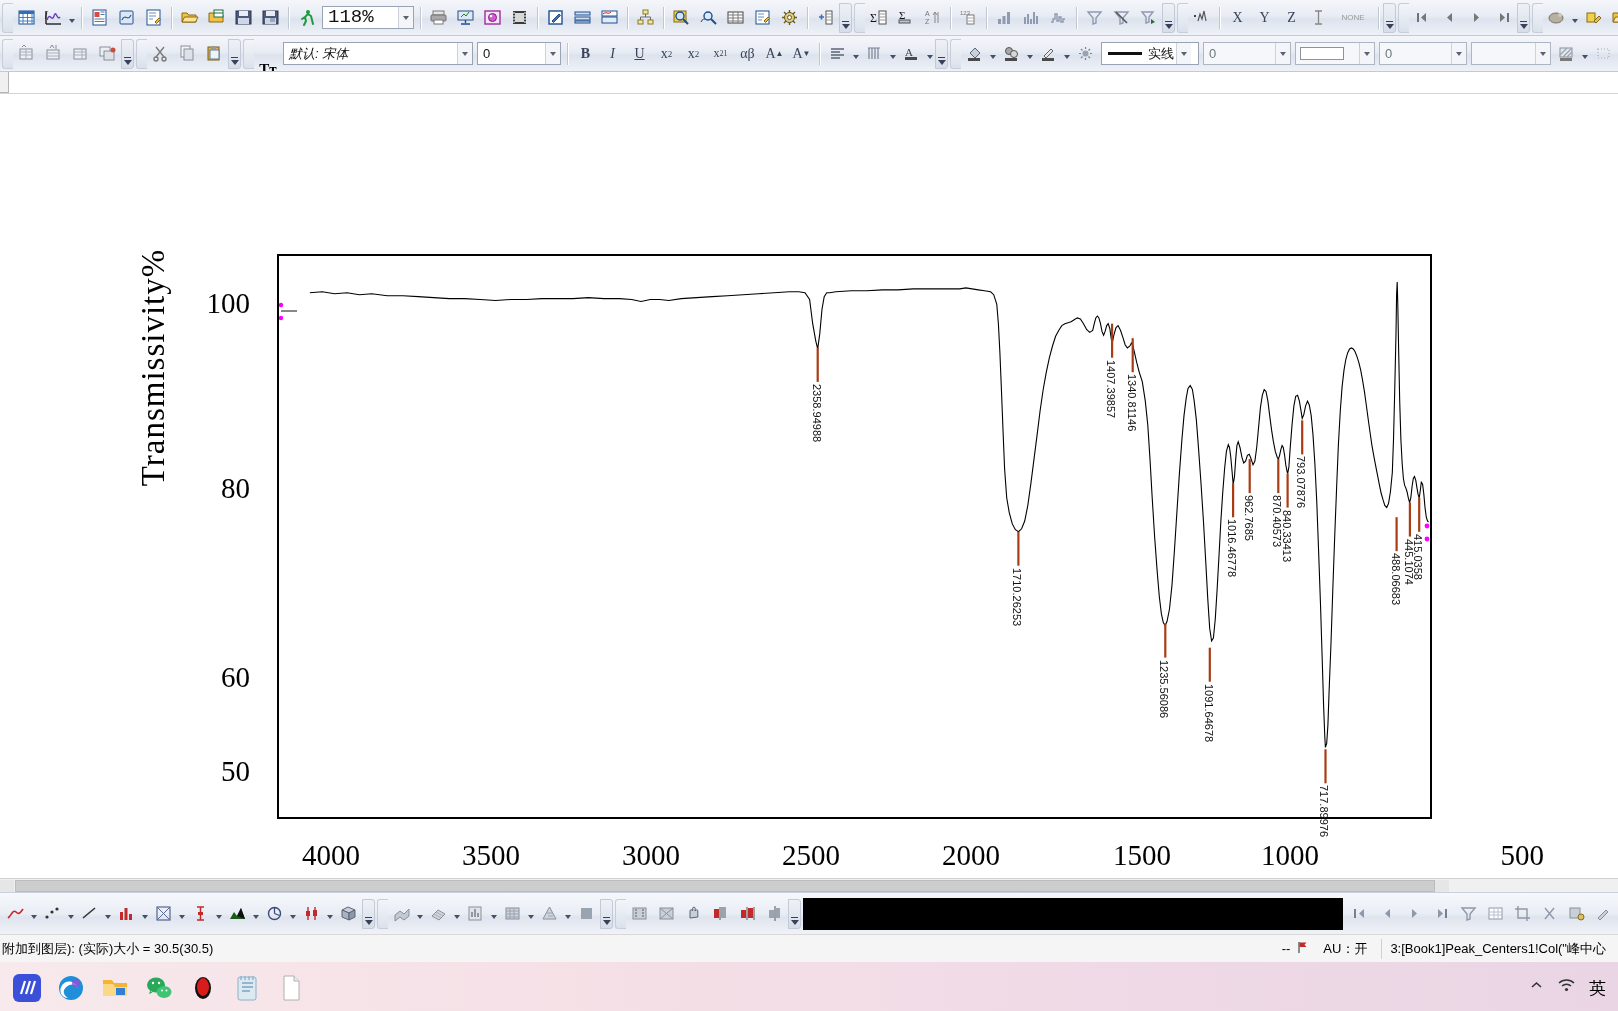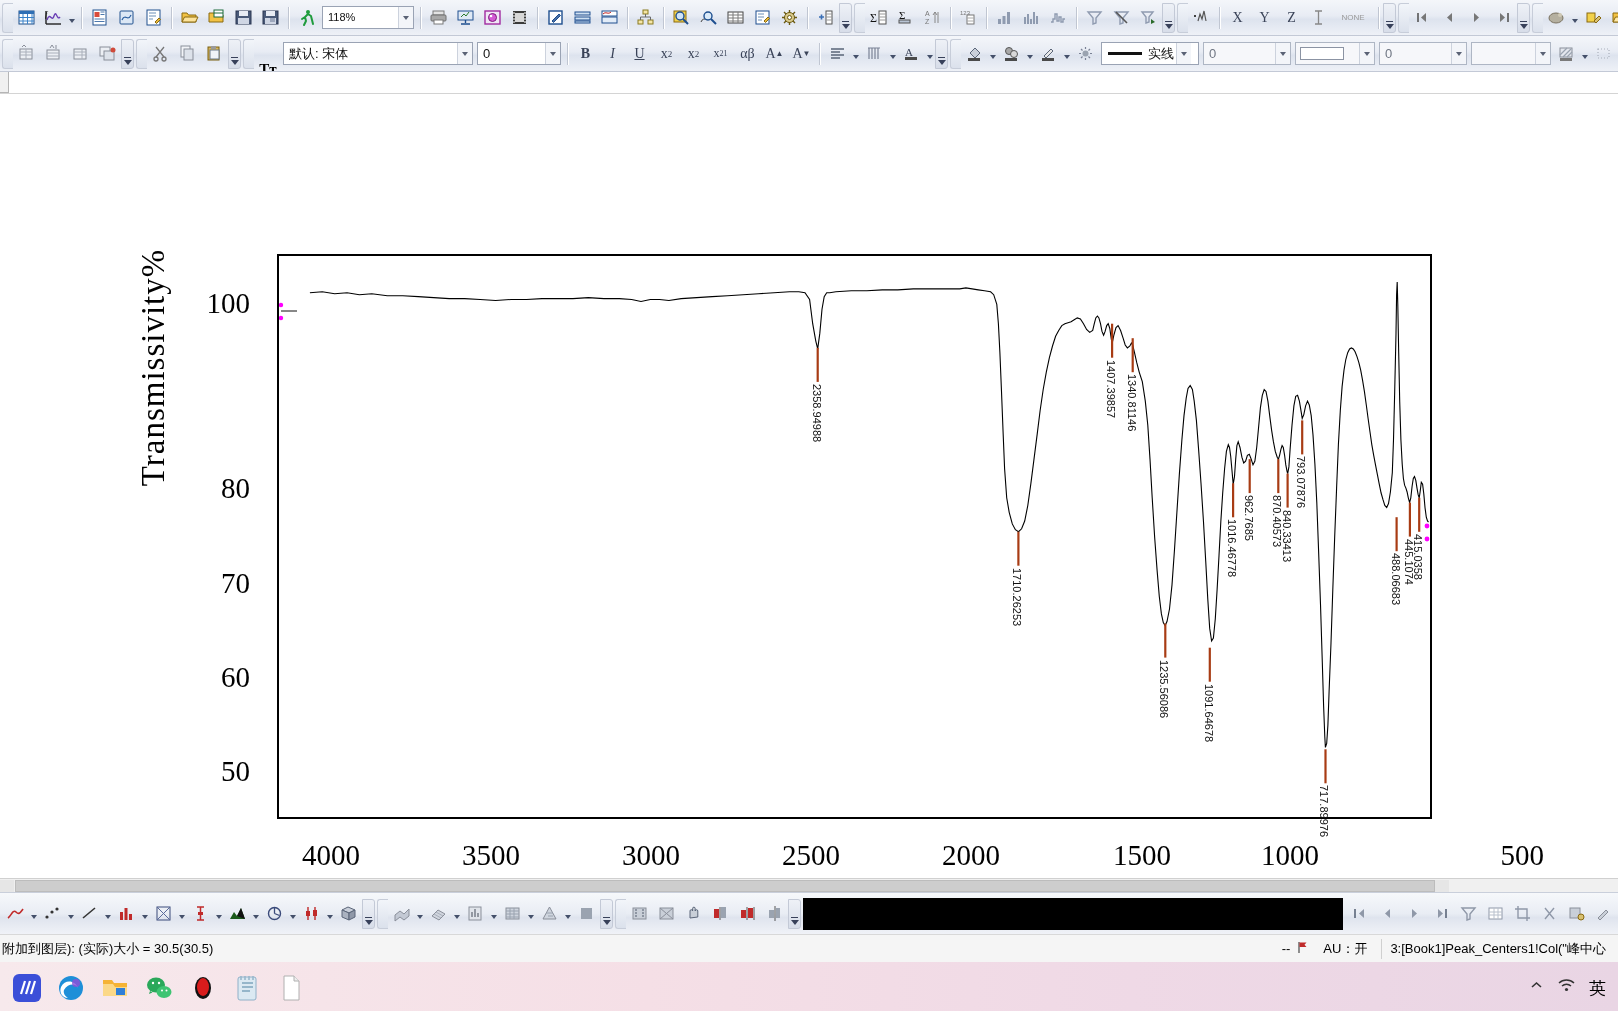--- a/index.html
+++ b/index.html
@@ -58,22 +58,22 @@
   .combo .cv { padding:0 5px; font-size:13px; color:#111; flex:1; overflow:hidden;
                white-space:nowrap; text-overflow:ellipsis; line-height:21px;}
   .combo .cbtn {
     width:15px;height:21px;display:flex;align-items:center;justify-content:center;
     border-left:1px solid #ccd2dd; background:#f3f5f9;
   }
   .combo .cbtn::after{content:"";border-left:3px solid transparent;border-right:3px solid transparent;border-top:4px solid #5a6275;}
   .combo.flat { border:1px solid #aeb6c4; background:#f6f7fa;}
   .combo.flat .cv { color:#6f7683;}
   .zoom-combo { width:92px; }
-  .zoom-combo .cv{font-size:11px;}
-  .font-combo { width:190px; }
+  .zoom-combo .cv{font-size:19px;font-family:Liberation Mono, monospace;}
+  .font-combo { width:190px;font-style:italic; }
   .fsize-combo { width:84px; }
   .line-combo { width:98px; }
   .num-combo { width:88px; }
   .sw-combo { width:80px; }
   .swatch{width:44px;height:13px;border:1px solid #8b93a3;background:#fff;margin-left:4px;}
   .solidline{width:34px;height:0;border-top:3px solid #111;margin:0 4px 0 6px;}
   .bigT{font-family:"Liberation Serif",serif;font-weight:bold;font-size:15px;padding:0 3px 0 4px;margin-top:32px;}
   .txtbtn{font-family:"Liberation Serif",serif;font-size:14px;color:#3a4358;}
 
   .spacer-row{height:22px;background:#ffffff;border-bottom:1px solid #d4d4d4;}
@@ -675,21 +675,20 @@
 <div class="spacer-row">
   <div class="corner-box"></div>
 </div>
 
 <div class="workspace">
 
   <div class="ylabel">Transmissivity%</div>
 
   <div class="ytick" style="top:193px;width:250px;left:0">100</div>
   <div class="ytick" style="top:378px;width:250px;left:0">80</div>
-  <div class="ytick" style="top:473px;width:250px;left:0">70</div>
   <div class="ytick" style="top:567px;width:250px;left:0">60</div>
   <div class="ytick" style="top:661px;width:250px;left:0">50</div>
 
   <div class="graph-frame">
     <svg class="plot-svg" width="1151" height="561" viewBox="0 0 1151 561">
       <g id="curve-layer">
           <polyline points="30.9,36.8 43.3,35.8 55.7,37.7 68.1,36.8 80.4,38.7 92.8,37.7 108.3,39.7 123.8,39.7 139.2,40.6 154.7,41.6 170.2,42.6 185.6,42.6 201.1,43.5 216.6,44.5 232.1,43.5 247.5,43.5 263.0,42.6 278.5,42.6 293.9,42.6 309.4,41.6 324.9,42.6 340.3,42.6 352.7,43.5 362.0,45.5 371.3,43.5 380.6,43.5 389.9,44.5 402.2,42.6 417.7,41.6 433.2,40.6 448.6,39.7 464.1,38.7 479.6,37.7 495.1,36.8 510.5,35.8 519.8,35.8 526.0,36.8 530.6,43.5 533.7,67.7 536.8,85.1 538.7,92.9 540.8,77.4 543.0,53.2 545.2,40.6 547.7,36.8 550.7,36.8 556.9,35.8 572.4,34.8 587.9,34.8 603.3,33.9 618.8,33.9 634.3,32.9 649.8,32.9 665.2,32.9 680.7,32.9 686.9,31.9 693.1,32.9 699.3,33.9 705.5,34.8 711.6,35.8 714.7,38.7 717.8,48.4 719.4,67.7 720.9,96.7 722.5,135.4 724.0,174.1 725.6,212.8 727.7,241.8 730.2,256.3 733.3,267.9 736.4,273.7 739.5,275.7 742.6,272.8 745.7,265.0 748.8,249.5 751.9,227.3 755.0,203.1 758.1,178.9 761.1,154.8 764.2,133.5 767.3,116.1 770.4,101.6 773.5,90.0 776.6,80.3 779.7,74.5 782.8,69.6 785.9,67.7 789.0,66.7 792.1,65.8 795.2,63.8 798.3,61.9 801.4,62.9 804.5,67.7 807.6,73.5 810.7,76.4 813.7,74.5 815.3,67.7 816.8,61.9 818.4,60.0 819.9,61.9 821.5,67.7 823.0,75.4 824.6,79.3 826.1,75.4 827.7,69.6 829.2,67.7 830.8,72.5 832.3,83.2 833.2,87.1 834.8,79.3 837.0,71.6 839.1,69.6 841.6,74.5 844.1,82.2 846.2,89.0 848.4,91.9 850.9,90.0 852.4,87.1 853.7,89.0 855.5,96.7 857.7,106.4 860.2,116.1 863.3,125.7 866.3,145.1 868.8,169.3 871.0,203.1 873.2,241.8 875.6,280.5 878.1,314.4 880.3,340.5 882.4,357.9 884.3,366.6 886.1,369.5 888.0,365.6 890.5,353.0 893.0,328.9 895.4,295.0 897.9,256.3 900.4,217.6 902.9,183.8 905.0,159.6 907.2,142.2 909.0,132.5 911.2,129.6 913.4,133.5 915.2,145.1 917.4,164.4 919.6,193.4 922.0,227.3 924.5,266.0 926.7,304.7 928.8,343.4 930.7,372.4 932.6,385.0 934.4,382.1 936.3,362.7 938.1,333.7 940.0,299.8 941.8,266.0 943.7,237.0 945.6,212.8 947.4,195.4 949.3,188.6 950.5,191.5 951.7,200.2 953.0,214.7 954.2,228.3 955.5,220.5 956.7,203.1 957.9,189.6 959.2,185.7 961.0,191.5 962.9,201.2 964.7,207.0 966.6,205.1 968.4,199.3 970.3,198.3 972.2,203.1 974.0,208.9 975.9,205.1 977.7,191.5 979.6,171.2 981.4,151.9 983.3,139.3 985.2,133.5 987.0,135.4 988.9,145.1 990.7,159.6 992.6,174.1 994.4,185.7 996.3,195.4 998.2,201.2 999.4,203.1 1000.6,199.3 1001.9,193.4 1003.1,189.6 1004.3,191.5 1005.6,199.3 1006.8,208.9 1008.1,215.7 1008.7,217.6 1009.9,210.9 1011.1,193.4 1013.0,169.3 1014.9,149.9 1016.7,140.3 1018.6,139.3 1020.4,145.1 1022.3,156.7 1023.2,162.5 1024.8,158.6 1026.6,149.9 1028.5,145.1 1030.3,149.0 1032.2,159.6 1034.0,178.9 1035.9,208.0 1037.8,246.6 1039.6,295.0 1041.5,348.2 1043.3,406.2 1044.6,449.8 1045.8,480.7 1046.4,491.4 1047.7,487.5 1048.9,469.1 1050.1,435.3 1052.0,386.9 1053.8,333.7 1055.7,280.5 1057.6,232.1 1059.4,188.6 1061.3,154.8 1063.1,130.6 1065.0,114.1 1066.8,103.5 1068.7,96.7 1070.6,92.9 1072.4,91.9 1074.3,92.9 1076.1,95.8 1078.0,100.6 1079.8,106.4 1081.7,114.1 1083.5,123.8 1085.4,135.4 1087.3,149.0 1089.1,162.5 1091.0,176.0 1092.8,188.6 1094.7,199.3 1096.5,208.9 1098.4,218.6 1100.3,228.3 1102.1,237.0 1104.0,243.7 1105.8,249.5 1107.7,251.5 1109.5,247.6 1111.4,236.0 1113.3,216.7 1114.5,183.8 1115.7,135.4 1117.0,77.4 1117.6,38.7 1118.2,26.1 1118.8,48.4 1119.7,96.7 1120.7,145.1 1121.9,183.8 1123.2,208.0 1124.4,222.5 1125.6,229.2 1126.9,232.1 1128.1,236.0 1129.3,241.8 1130.6,246.6 1131.8,241.8 1133.1,230.2 1134.3,222.5 1135.5,220.5 1136.8,224.4 1138.0,232.1 1139.2,238.9 1140.2,241.8 1141.1,236.0 1142.3,226.3 1143.6,228.3 1144.8,237.9 1146.0,251.5 1147.3,261.2 1148.5,265.0 1149.5,266.0" fill="none" stroke="#000000" stroke-width="1.1"></polyline>
         </g>
       <g id="peak-markers">
           <line x1="538.7" y1="91.9" x2="538.7" y2="125.9" stroke="#a83c14" stroke-width="2.2"></line>

